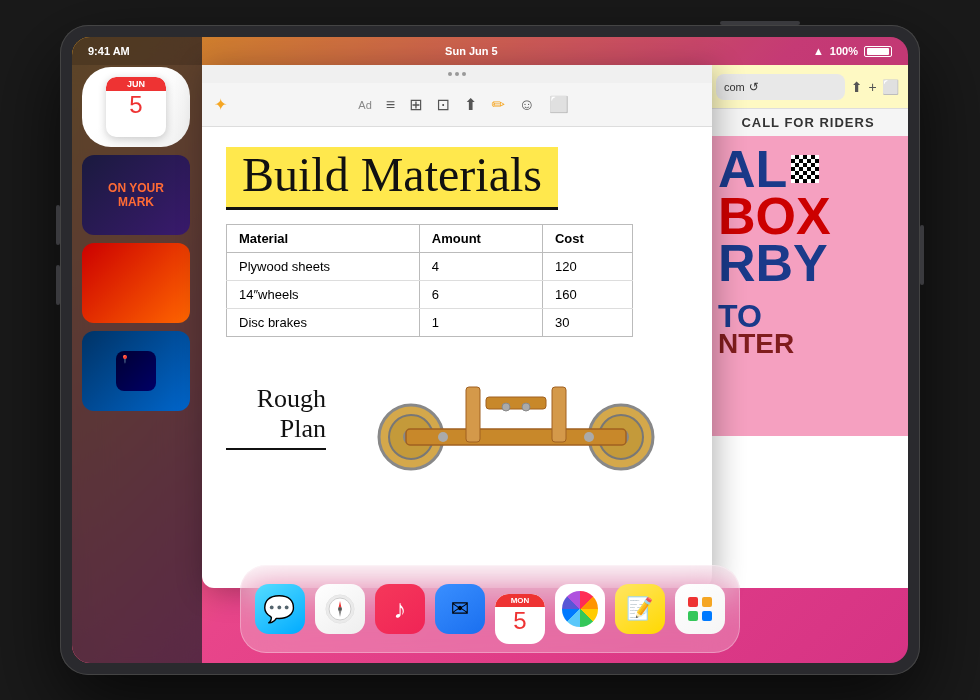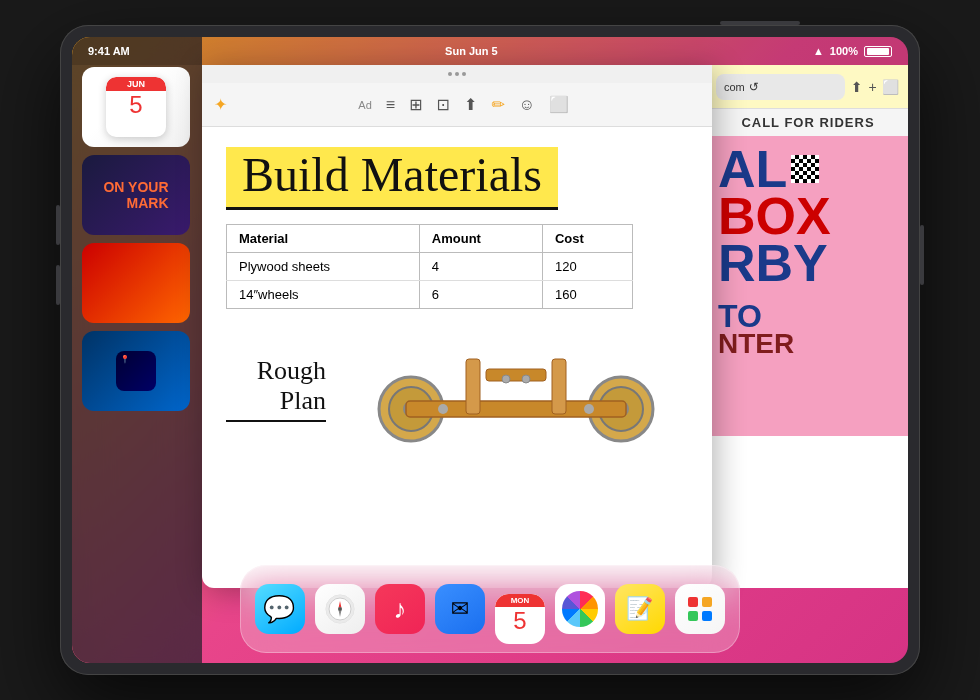--- a/index.html
+++ b/index.html
@@ -138,20 +138,21 @@
       border-radius: 12px;
       overflow: hidden;
       position: relative;
       flex-shrink: 0;
     }
     .sidebar-app-1 {
       background: linear-gradient(135deg, #fff 40%, #f0f0f0);
       display: flex;
       align-items: center;
       justify-content: center;
+      border-radius: 29px;
     }
     .sidebar-app-2 {
       background: linear-gradient(135deg, #1a1a2e, #2d2d5e);
       overflow: hidden;
     }
     .sidebar-app-3 {
       background: linear-gradient(135deg, #8B0000, #cc3300, #ff6600);
       display: flex;
       flex-direction: column;
       align-items: center;
@@ -452,21 +453,21 @@
 
       <div class="sidebar-app sidebar-app-1">
         <div style="background:white;border-radius:10px;width:60px;height:60px;overflow:hidden;box-shadow:0 2px 8px rgba(0,0,0,0.2)">
           <div style="background:#e33;color:white;text-align:center;font-size:9px;font-weight:700;padding:2px;border-radius:10px 10px 0 0">JUN</div>
           <div style="text-align:center;font-size:24px;color:#e33;font-weight:300">5</div>
         </div>
       </div>
 
       <div class="sidebar-app sidebar-app-2">
         <div style="width:100%;height:100%;background:linear-gradient(135deg,#1a1a3e,#3a1a6e);display:flex;align-items:center;justify-content:center">
-          <div style="color:#ff6b35;font-size:14px;font-weight:700;text-align:right">ON YOUR<br>MARK</div>
+          <div style="color:#ff6b35;font-size:12px;font-weight:700;text-align:center">ON YOUR<br>MARK</div>
         </div>
       </div>
 
       <div class="sidebar-app sidebar-app-3">
         <div style="width:100%;height:100%;background:linear-gradient(135deg,#cc0000,#ff6600);"></div>
       </div>
 
       <div class="sidebar-app sidebar-app-4">
         <div style="width:100%;height:100%;background:linear-gradient(135deg,#003366,#0066cc);display:flex;align-items:center;justify-content:center">
           <div style="width:40px;height:40px;border-radius:8px;background:linear-gradient(135deg,#003,#006);overflow:hidden">
@@ -529,20 +530,25 @@
             <tr>
               <td>Plywood sheets</td>
               <td>4</td>
               <td>120</td>
             </tr>
             <tr>
               <td>14″wheels</td>
               <td>6</td>
               <td>160</td>
             </tr>
+            <tr>
+              <td>Disc brakes</td>
+              <td>1</td>
+              <td>30</td>
+            </tr>
           </tbody>
         </table>
 
         
         <div class="rough-plan-section">
           <div style="
             font-family: 'Brush Script MT', cursive;
             font-size: 26px;
             color: #111;
             border-bottom: 2px solid #111;

